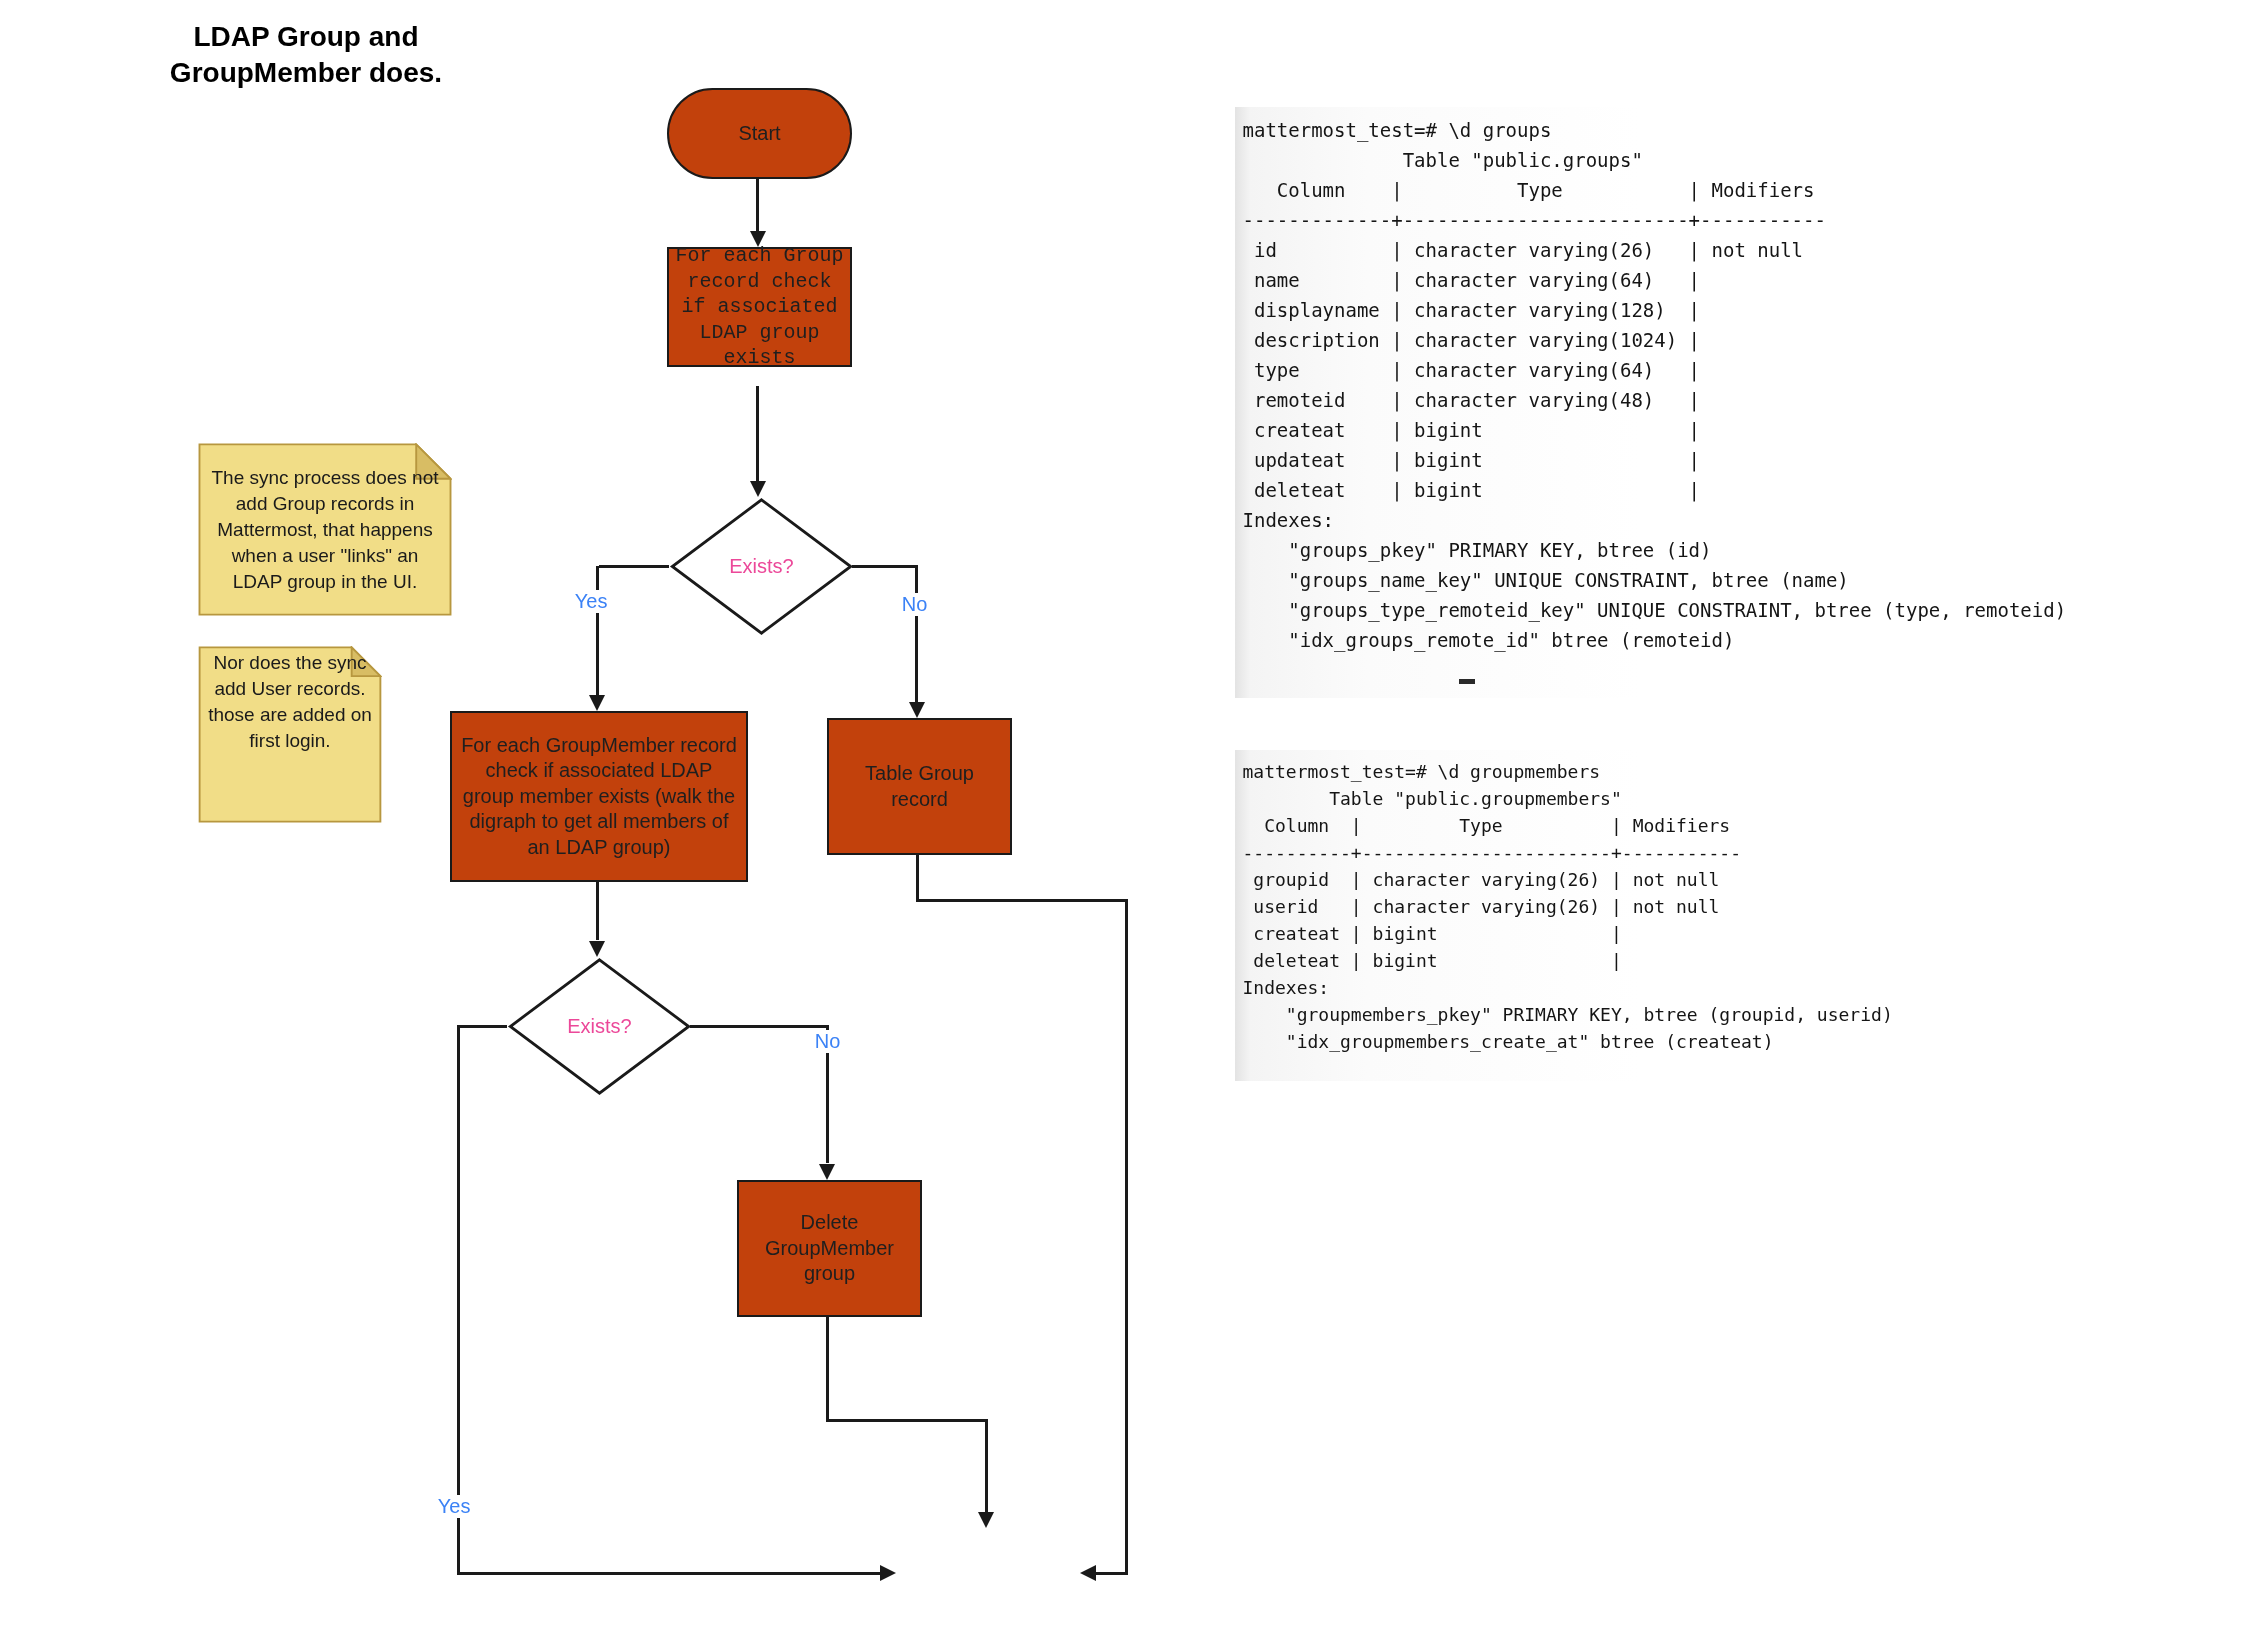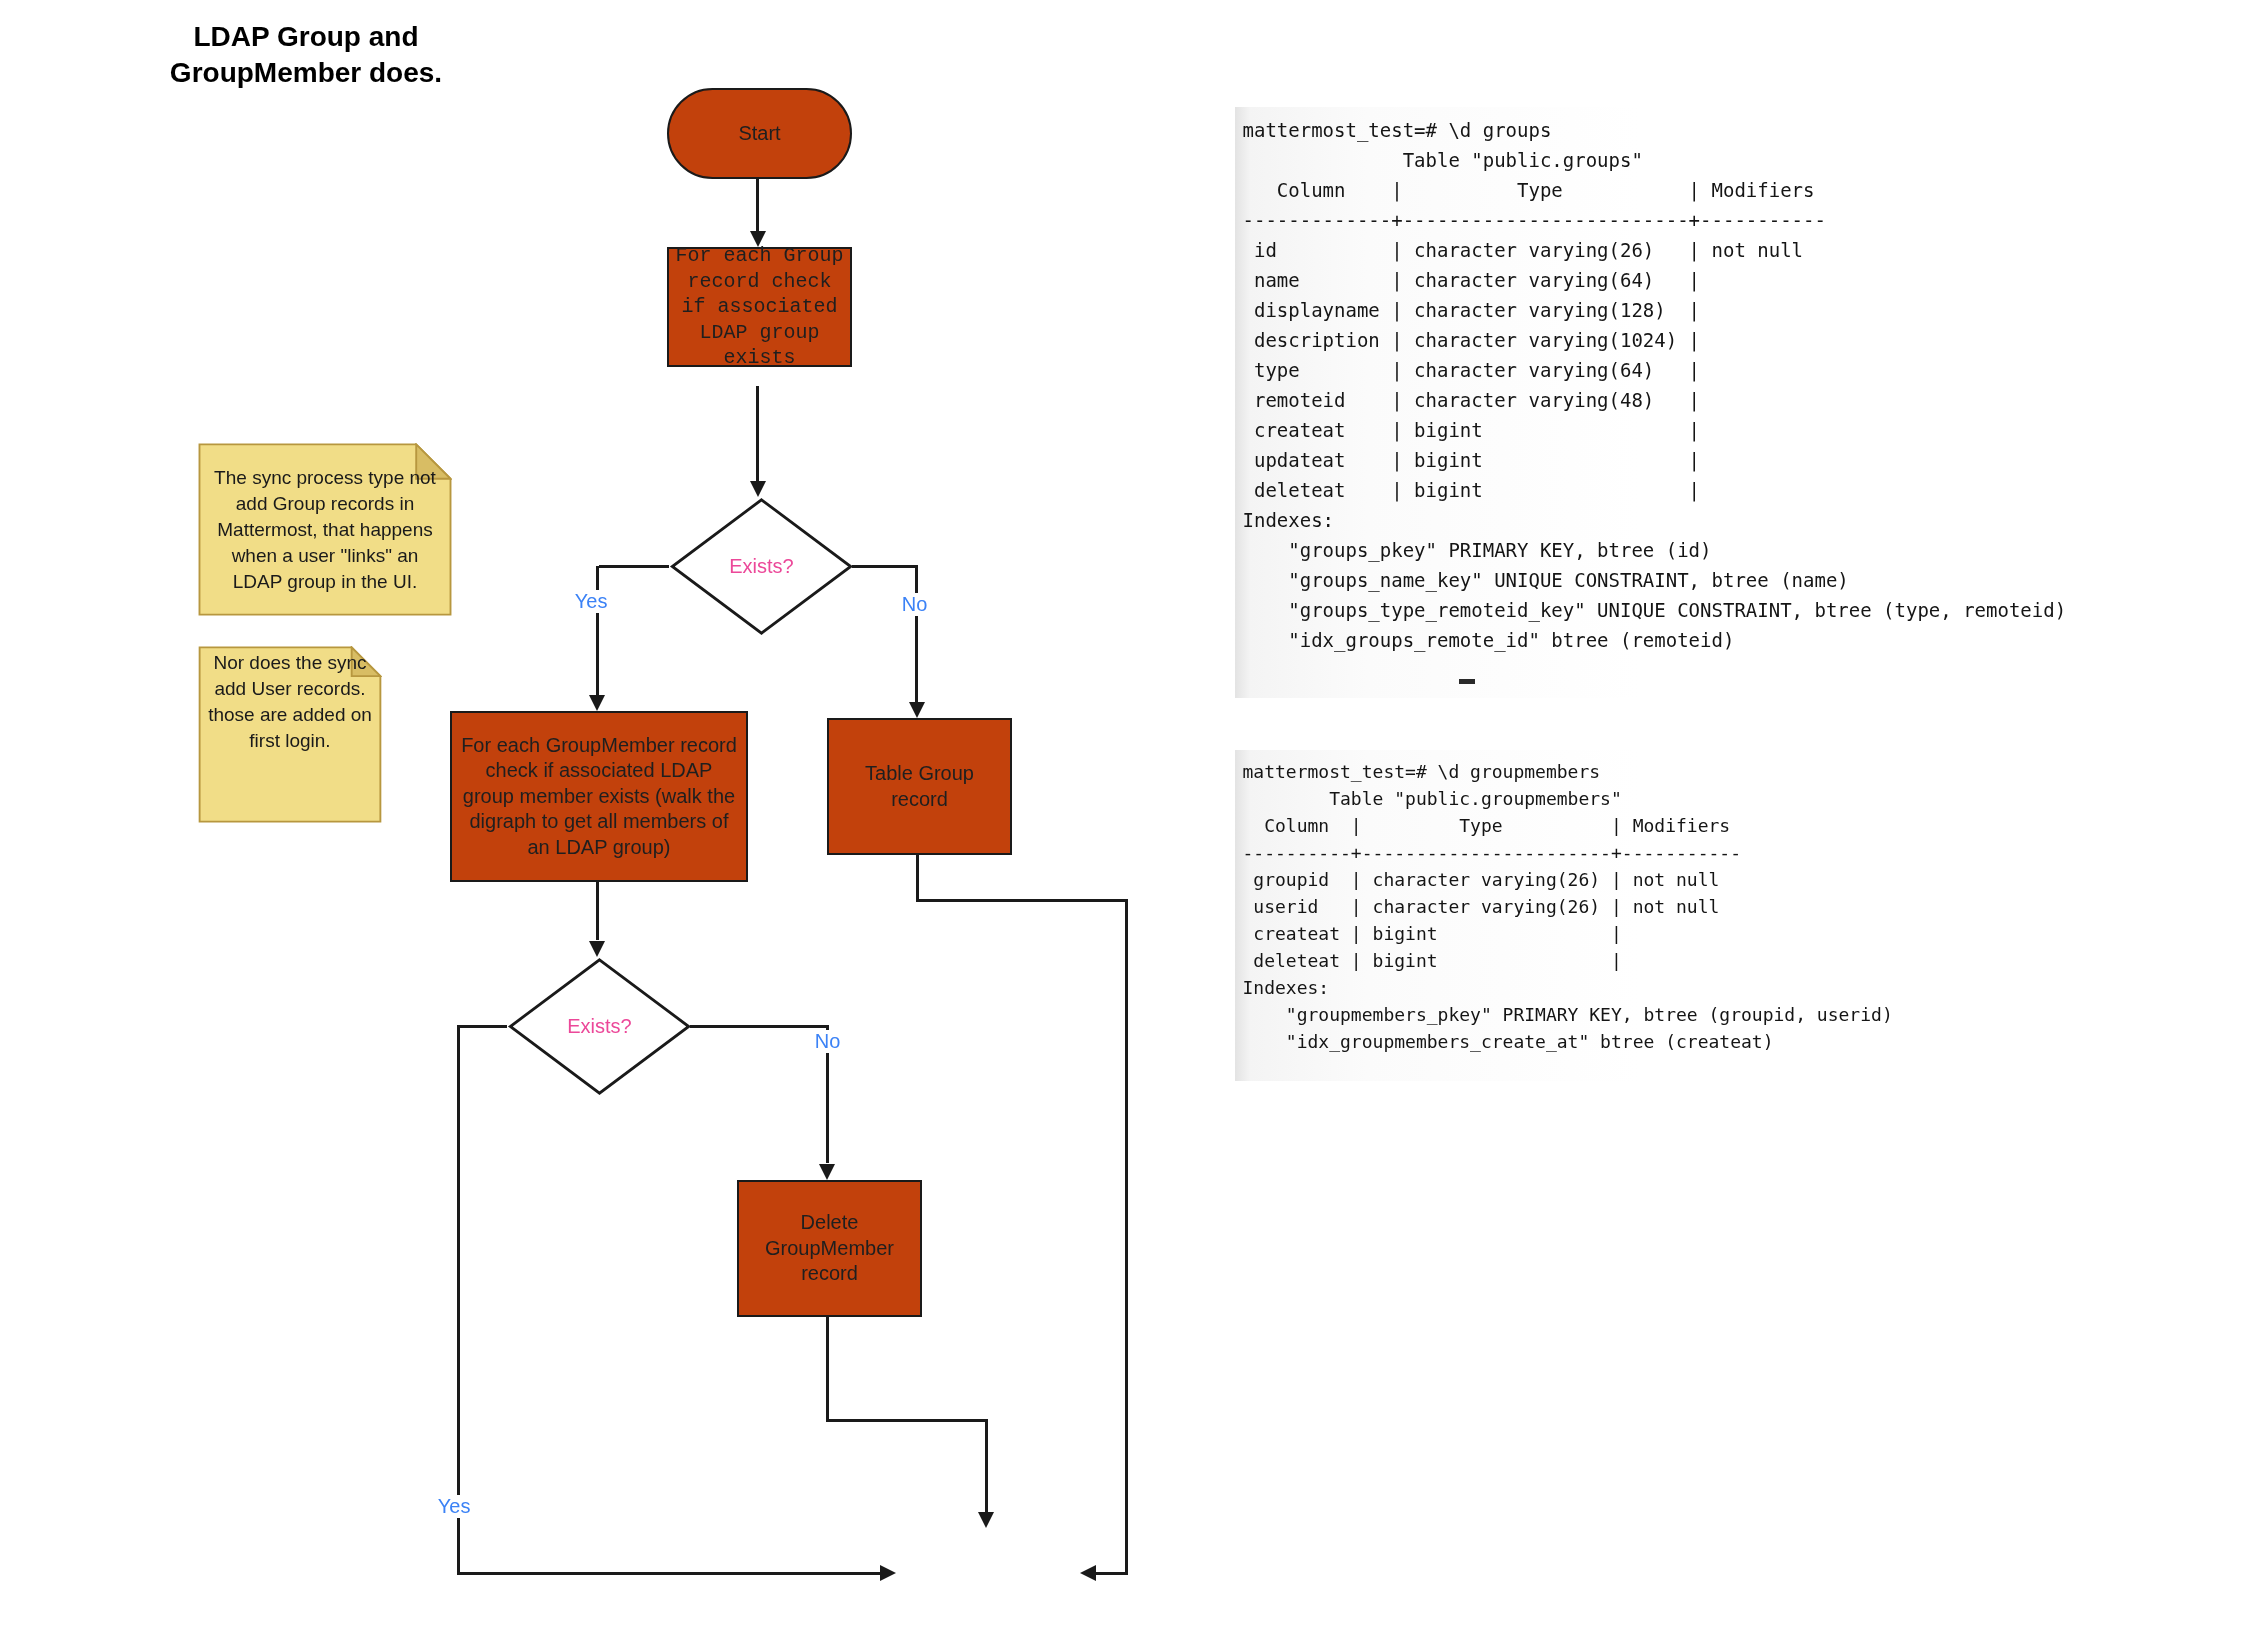--- a/index.html
+++ b/index.html
@@ -141,30 +141,30 @@
   </div>
 
   <div class="diamond" id="n-dia2">
     <svg width="185" height="139" viewBox="0 0 196 148">
       <polygon points="98,3 193,74 98,145 3,74" fill="#ffffff" stroke="#1a1a1a" stroke-width="3"></polygon>
     </svg>
     <div class="dlbl">Exists?</div>
   </div>
 
   <div class="shape" id="n-delgm">
-    <span>Delete GroupMember record</span>
+    <span>Delete GroupMember group</span>
   </div>
 
 
   <div class="note" id="note1">
     <svg width="254" height="173" viewBox="0 0 270 184">
       <path d="M1.5,1.5 L232,1.5 L268.5,38 L268.5,182.5 L1.5,182.5 Z" fill="#f1dd87" stroke="#b7973f" stroke-width="2"></path>
       <path d="M232,1.5 L268.5,38 L232,38 Z" fill="#d8bd64" stroke="#b7973f" stroke-width="2"></path>
     </svg>
-    <div class="ntxt" style="left:13px; right:13px;">The sync process type not add Group records in Mattermost, that happens when a user "links" an LDAP group in the UI.</div>
+    <div class="ntxt" style="left:13px; right:13px;">The sync process does not add Group records in Mattermost, that happens when a user "links" an LDAP group in the UI.</div>
   </div>
 
   <div class="note" id="note2">
     <svg width="184" height="177" viewBox="0 0 195 188">
       <path d="M1.5,1.5 L163,1.5 L193.5,32 L193.5,186.5 L1.5,186.5 Z" fill="#f1dd87" stroke="#b7973f" stroke-width="2"></path>
       <path d="M163,1.5 L193.5,32 L163,32 Z" fill="#d8bd64" stroke="#b7973f" stroke-width="2"></path>
     </svg>
     <div class="ntxt" style="top:13px; bottom:32px;">Nor does the sync add User records. those are added on first login.</div>
   </div>
 

